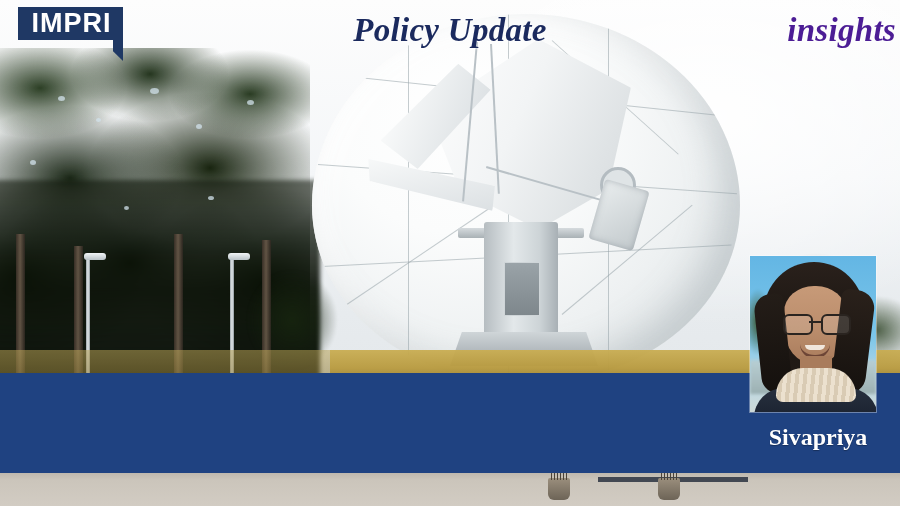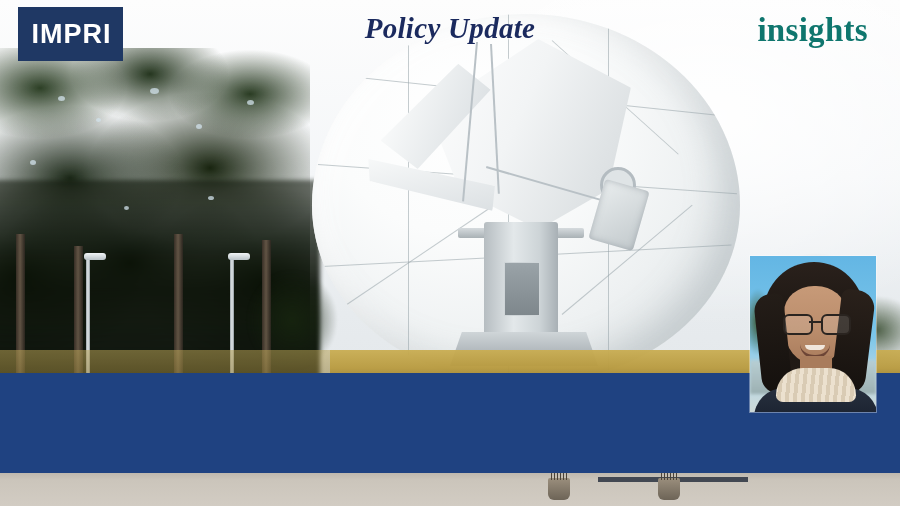--- a/index.html
+++ b/index.html
@@ -147,48 +147,48 @@
     background:linear-gradient(180deg,rgba(90,86,78,.45),rgba(140,136,128,0));
   }
   .cart{position:absolute;bottom:6px;width:22px;height:22px;
     background:linear-gradient(180deg,#9b8f7d,#6d6457);border-radius:2px 2px 6px 6px;}
   .cart i{position:absolute;top:-10px;left:3px;width:16px;height:12px;
     background:repeating-linear-gradient(90deg,#4a4238 0 1px,transparent 1px 3px);}
   .dark-bar{position:absolute;bottom:24px;left:598px;width:150px;height:5px;background:#2a3140;opacity:.85;}
 
   
   .logo{
-    position:absolute;left:18px;top:7px;width:105px;height:54px;
+    position:absolute;left:18px;top:7px;width:105px;height:33px;
     background:#1f3864;display:flex;align-items:center;justify-content:center;
     z-index:6;
   }
   .logo-text{
     color:#ffffff;font-family:"Liberation Sans",sans-serif;
     font-weight:700;font-size:27px;letter-spacing:1px;line-height:1;
     padding-left:2px;
   }
   .logo-tail{
     position:absolute;left:113px;top:7px;width:10px;height:54px;
     background:#1f3864;
     clip-path:polygon(0 0,100% 0,100% 100%,0 82%);
     z-index:5;
   }
 
   
   .policy-update{
     position:absolute;left:0;right:0;top:12px;text-align:center;
     font-family:"Liberation Serif",serif;font-style:italic;font-weight:700;
-    font-size:29px;color:#1b2a5e;letter-spacing:.3px;
+    font-size:33px;color:#1b2a5e;letter-spacing:.3px;
     text-shadow:0 1px 2px rgba(255,255,255,.65);
     z-index:6;
   }
   .insights{
-    position:absolute;right:32px;top:12px;
-    font-family:"Liberation Serif",serif;font-weight:700;
-    font-size:33px;color:#0f766e;letter-spacing:.3px;
+    position:absolute;right:4px;top:12px;
+    font-family:"Liberation Serif",serif;font-style:italic;font-weight:700;
+    font-size:33px;color:#4c1d95;letter-spacing:.3px;
     text-shadow:0 1px 2px rgba(255,255,255,.6);
     z-index:6;
   }
 
   
   .banner{
     position:absolute;left:0;top:373px;width:900px;height:100px;
     background:#1f4281;
     z-index:4;
   }
@@ -349,14 +349,15 @@
       <div class="ph-bridge"></div>
     </div>
     <div class="ph-smile-teeth"></div>
     <div class="ph-smile"></div>
     <div class="ph-neck"></div>
     <div class="ph-shoulders"></div>
     <div class="ph-collar"></div>
   </div>
 
   <div class="banner"></div>
+  <div class="author-name">Sivapriya</div>
 
 </div>
 
 </body></html>

